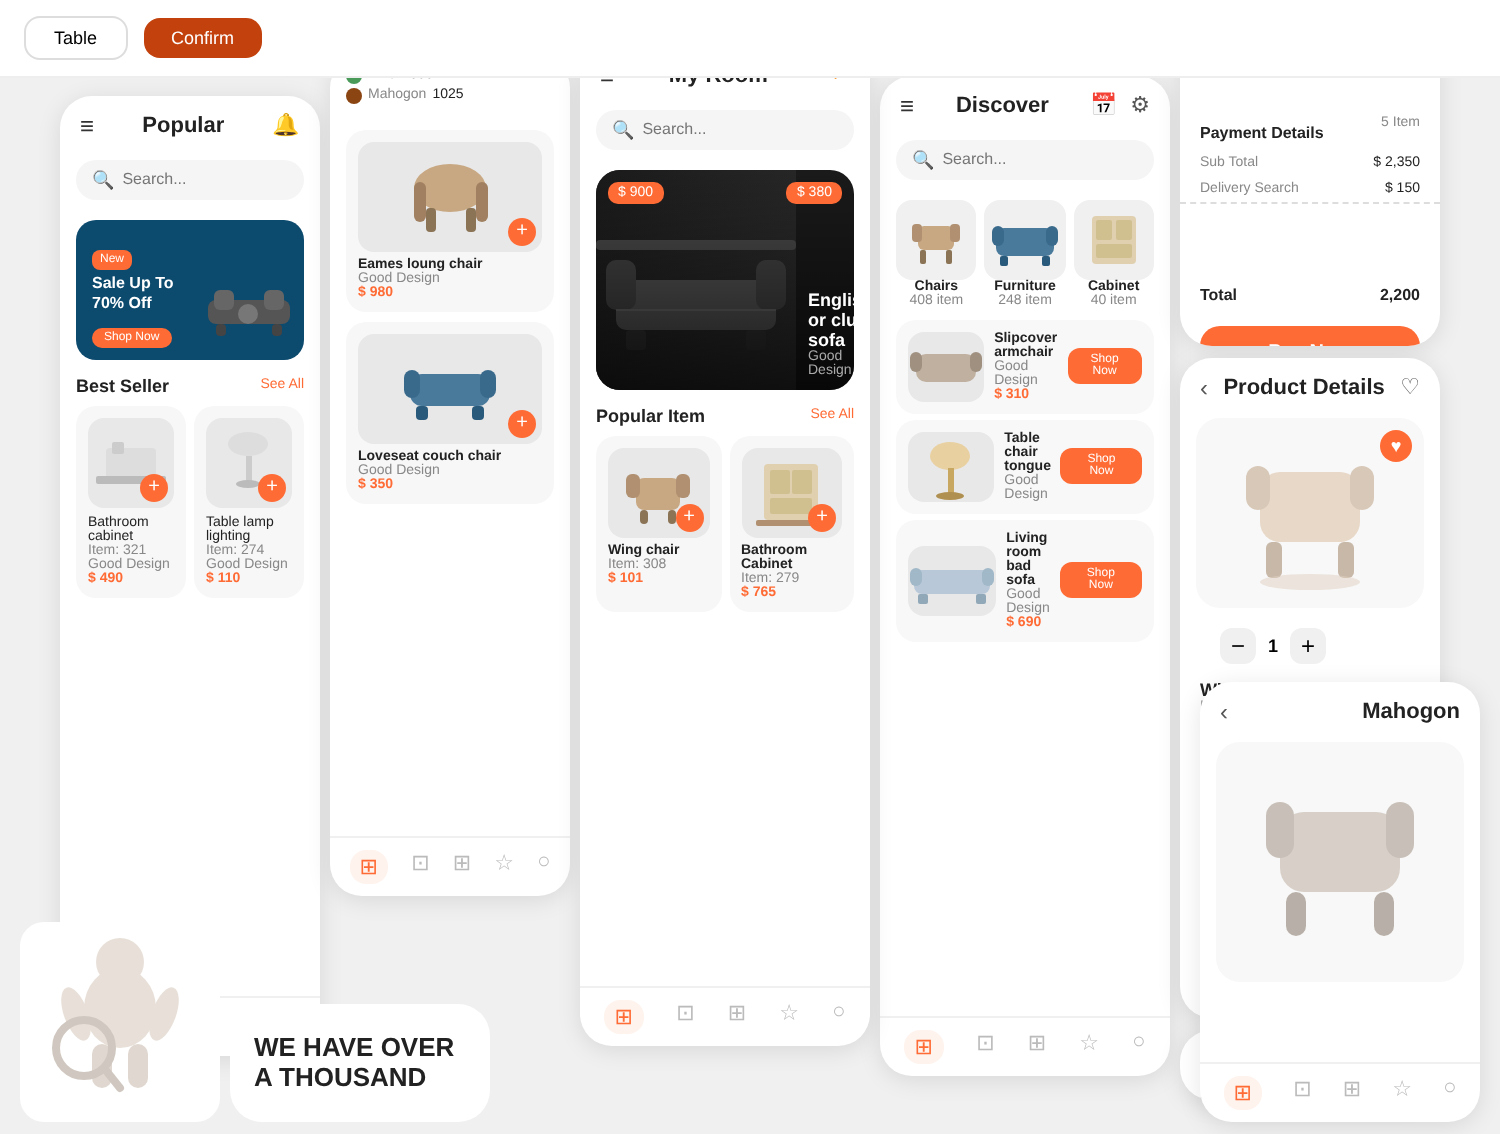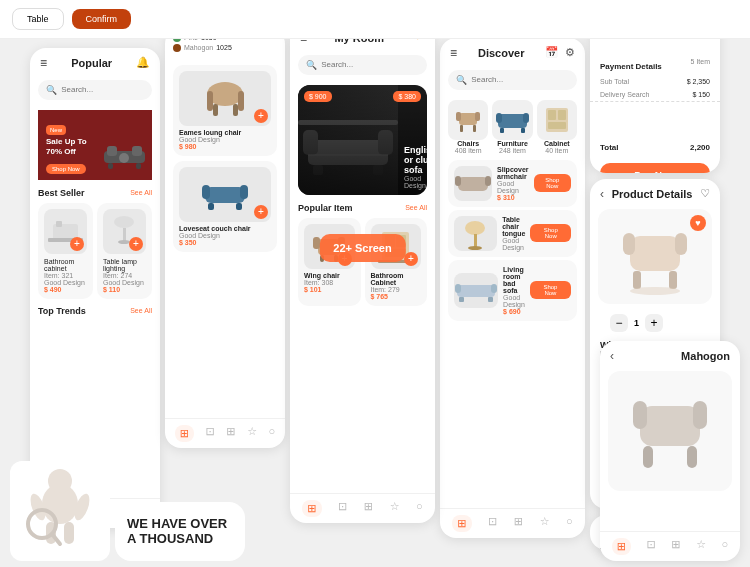--- a/index.html
+++ b/index.html
@@ -106,22 +106,22 @@
     }
     .nav-icon.active {
       color: #FF6B35;
       background: #fff3ee;
       border-radius: 8px;
       padding: 2px 5px;
     }
 
     
     .hero-banner {
-      background: #7f1d1d;
-      border-radius: 0;
+      background: #0c4a6e;
+      border-radius: 10px;
       margin: 4px 8px;
       padding: 8px;
       height: 70px;
       position: relative;
       overflow: hidden;
     }
     .hero-banner .badge {
       background: #FF6B35;
       color: #fff;
       font-size: 6px;
@@ -480,24 +480,20 @@
         </div>
         <div style="margin-top:4px;">
           <div class="text-xs dark">Table lamp lighting</div>
           <div class="text-xs gray">Item: 274</div>
           <div class="text-xs gray">Good Design</div>
           <div class="text-xs orange bold">$ 110</div>
         </div>
       </div>
     </div>
 
-    <div class="section-header">
-      <span class="section-title">Top Trends</span>
-      <span class="see-all">See All</span>
-    </div>
 
     <div class="bottom-nav">
       <span class="nav-icon active">⊞</span>
       <span class="nav-icon">⊡</span>
       <span class="nav-icon">⊞</span>
       <span class="nav-icon">☆</span>
       <span class="nav-icon">○</span>
     </div>
   </div>
 
@@ -640,21 +636,20 @@
     </div>
 
     <div class="bottom-nav">
       <span class="nav-icon active">⊞</span>
       <span class="nav-icon">⊡</span>
       <span class="nav-icon">⊞</span>
       <span class="nav-icon">☆</span>
       <span class="nav-icon">○</span>
     </div>
 
-    <div class="screen-overlay-badge">22+ Screen</div>
   </div>
 
   <div class="screen screen-md" style="margin-top:20px;">
     <div class="top-header">
       <span style="font-size:12px; color:#333;">≡</span>
       <span class="header-title">Discover</span>
       <div class="header-icons">
         <span class="h-icon">📅</span>
         <span class="h-icon">⚙</span>
       </div>

